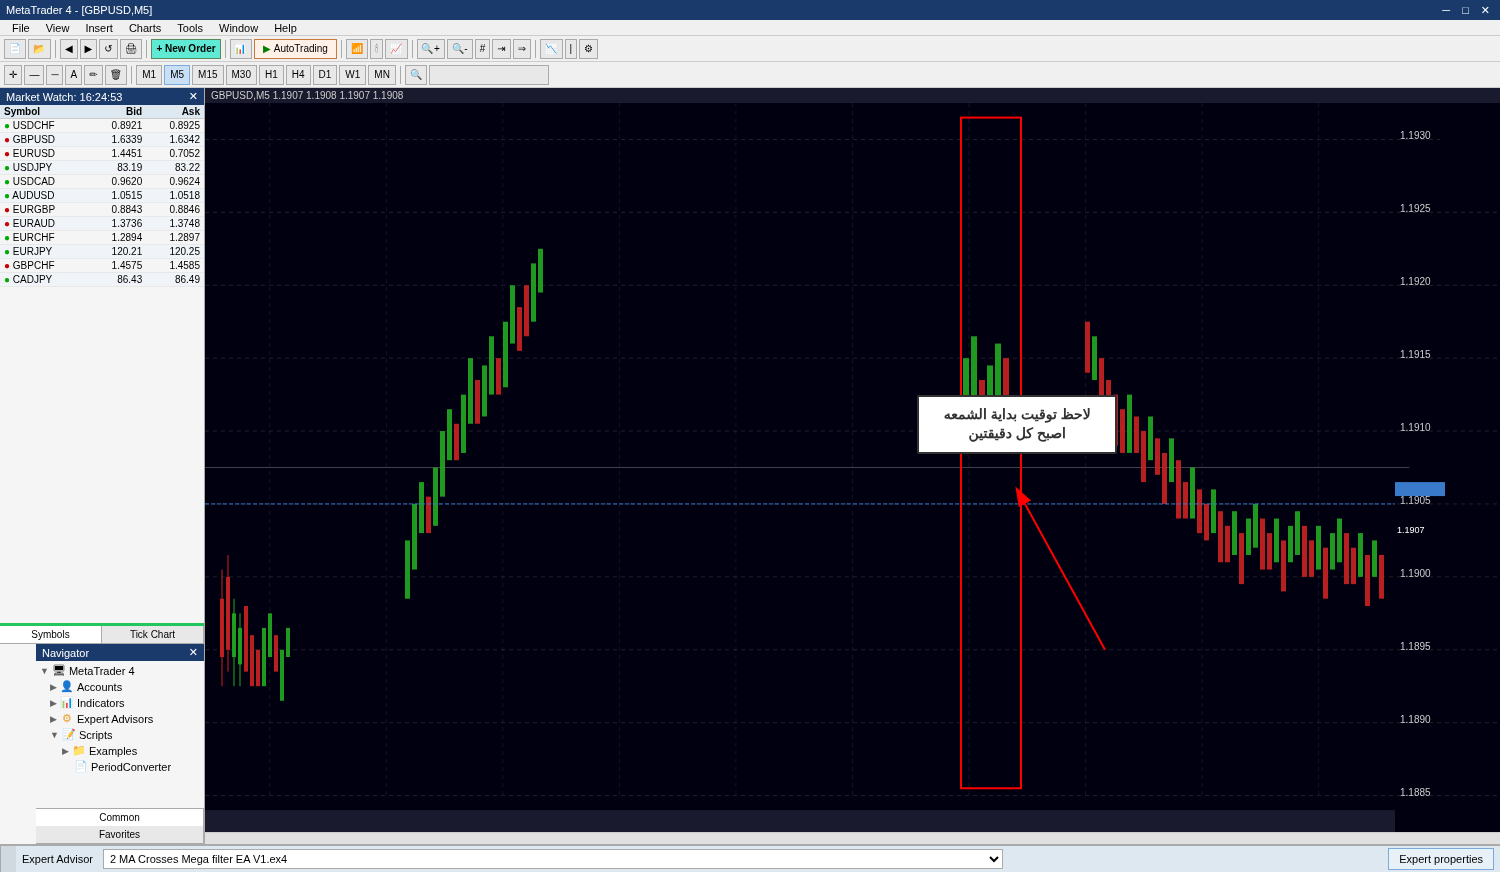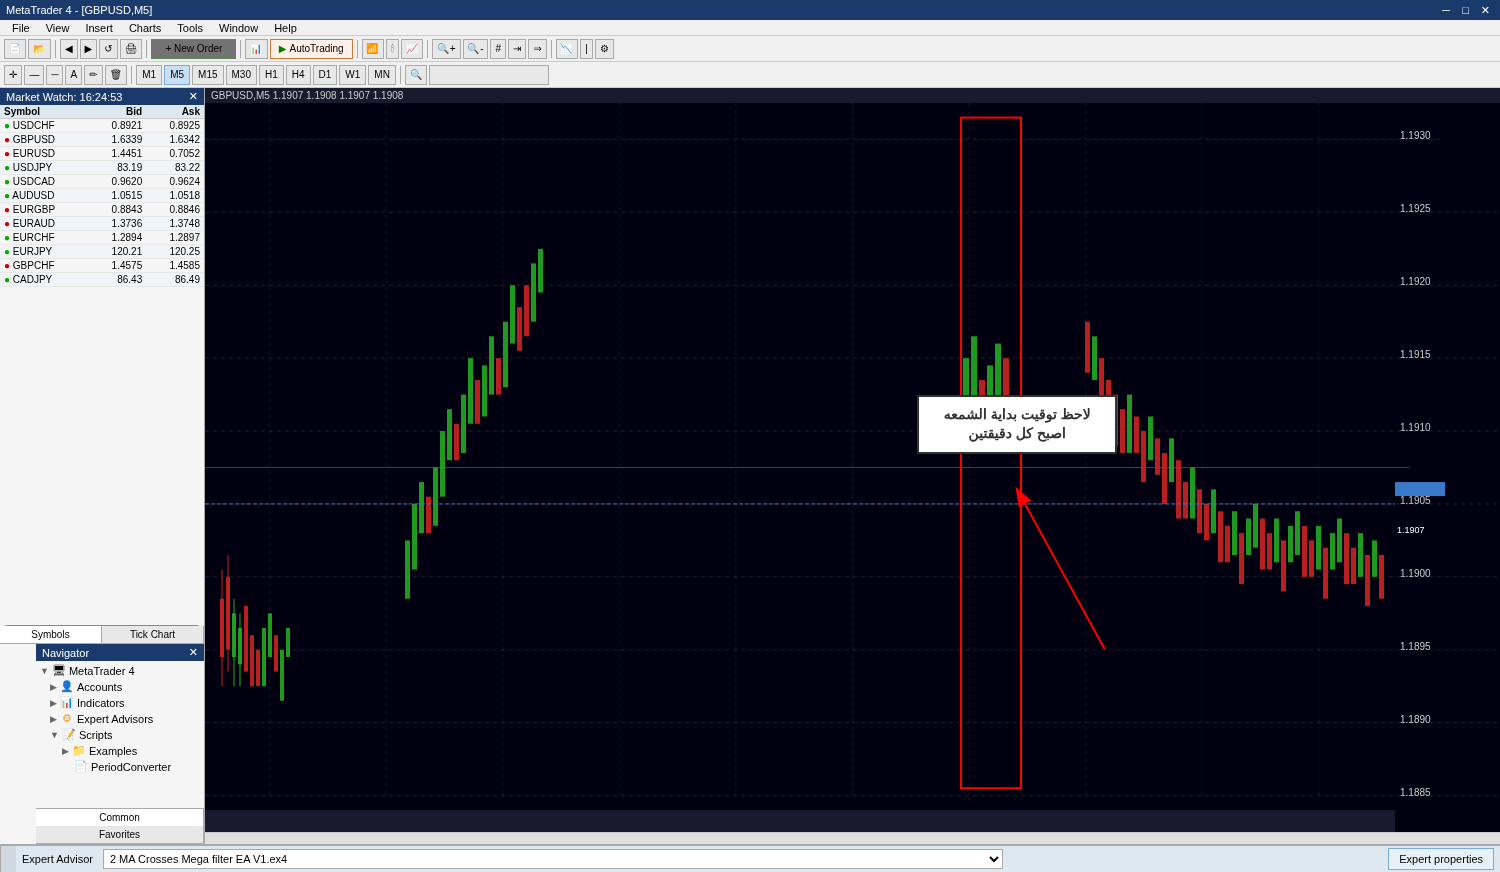--- a/index.html
+++ b/index.html
@@ -14,42 +14,42 @@
     #menu-bar { background: #f0f0f0; height: 16px; display: flex; align-items: center; padding: 0 4px; border-bottom: 1px solid #ccc; }
     #menu-bar .menu-item { padding: 2px 8px; cursor: pointer; font-size: 11px; }
 
     
     #toolbar1 { background: #f0f0f0; height: 26px; display: flex; align-items: center; padding: 2px 4px; border-bottom: 1px solid #ccc; gap: 2px; }
     #toolbar2 { background: #f0f0f0; height: 26px; display: flex; align-items: center; padding: 2px 4px; border-bottom: 1px solid #ccc; gap: 2px; }
     .tb-btn { background: #e8e8e8; border: 1px solid #aaa; padding: 1px 4px; cursor: pointer; font-size: 10px; height: 20px; display: flex; align-items: center; }
     .tb-sep { width: 1px; height: 18px; background: #aaa; margin: 0 2px; }
     .timeframe-btn { background: #e8e8e8; border: 1px solid #aaa; padding: 1px 5px; cursor: pointer; font-size: 10px; height: 20px; }
     .timeframe-btn.active { background: #c8dff5; border-color: #7aabda; }
-    .new-order-btn { background: #737373; border: 1px solid #5a8a5a; padding: 1px 13px; cursor: pointer; font-size: 10px; height: 20px; font-weight: normal; }
+    .new-order-btn { background: #5eead4; border: 1px solid #5a8a5a; padding: 1px 4px; cursor: pointer; font-size: 10px; height: 20px; font-weight: bold; }
     .autotrading-btn { background: #fff0e8; border: 1px solid #c87a3a; padding: 1px 8px; cursor: pointer; font-size: 10px; height: 20px; display: flex; align-items: center; gap: 3px; }
 
     
     #main { display: flex; height: calc(872px - 20px - 22px - 26px - 26px - 22px); }
     
     
     #left-panel { width: 205px; min-width: 205px; display: flex; flex-direction: column; background: #f5f5f5; border-right: 1px solid #aaa; }
     
     
     #market-watch { flex: 1; display: flex; flex-direction: column; border-bottom: 1px solid #aaa; overflow: hidden; }
     #market-watch-header { background: #1a3a6b; color: white; padding: 2px 6px; font-size: 11px; display: flex; justify-content: space-between; align-items: center; }
     #market-watch-table { overflow-y: auto; flex: 1; }
     .mw-table { width: 100%; border-collapse: collapse; }
     .mw-table th { background: #dde8f0; font-size: 10px; padding: 1px 4px; text-align: right; border-bottom: 1px solid #ccc; }
     .mw-table th:first-child { text-align: left; }
     .mw-table td { font-size: 10px; padding: 1px 4px; border-bottom: 1px solid #e8e8e8; }
     .mw-table td:first-child { text-align: left; }
     .mw-table td:not(:first-child) { text-align: right; }
     .mw-table tr:nth-child(even) { background: #f0f4f8; }
     
-    #market-watch-tabs { display: flex; border-top: 1px solid #22c55e; border-radius: 8px; }
+    #market-watch-tabs { display: flex; border-top: 3px solid #22c55e; }
     .mw-tab { flex: 1; text-align: center; padding: 3px; font-size: 10px; cursor: pointer; background: #e8e8e8; border-right: 1px solid #aaa; }
     .mw-tab.active { background: white; }
     
     
     #navigator { height: 200px; display: flex; flex-direction: column; border-bottom: 1px solid #aaa; margin-left: 36px; }
     #navigator-header { background: #1a3a6b; color: white; padding: 2px 6px; font-size: 11px; display: flex; justify-content: space-between; align-items: center; }
     #navigator-content { flex: 1; overflow-y: auto; padding: 2px; }
     .nav-tree-item { display: flex; align-items: center; gap: 3px; padding: 1px 2px; cursor: pointer; font-size: 11px; }
     .nav-indent1 { padding-left: 12px; }
     .nav-indent2 { padding-left: 24px; }

